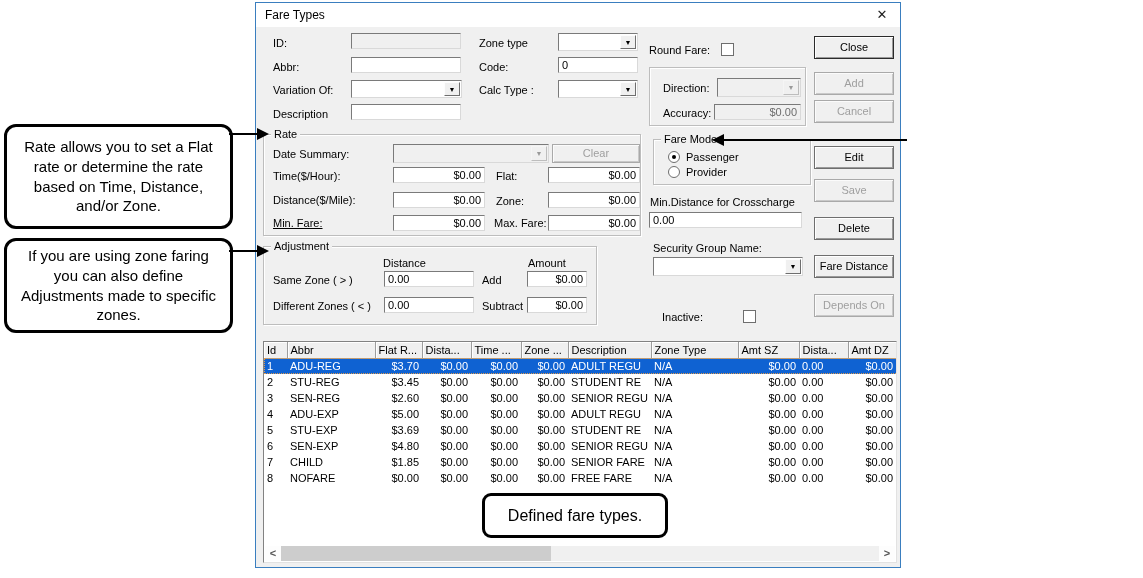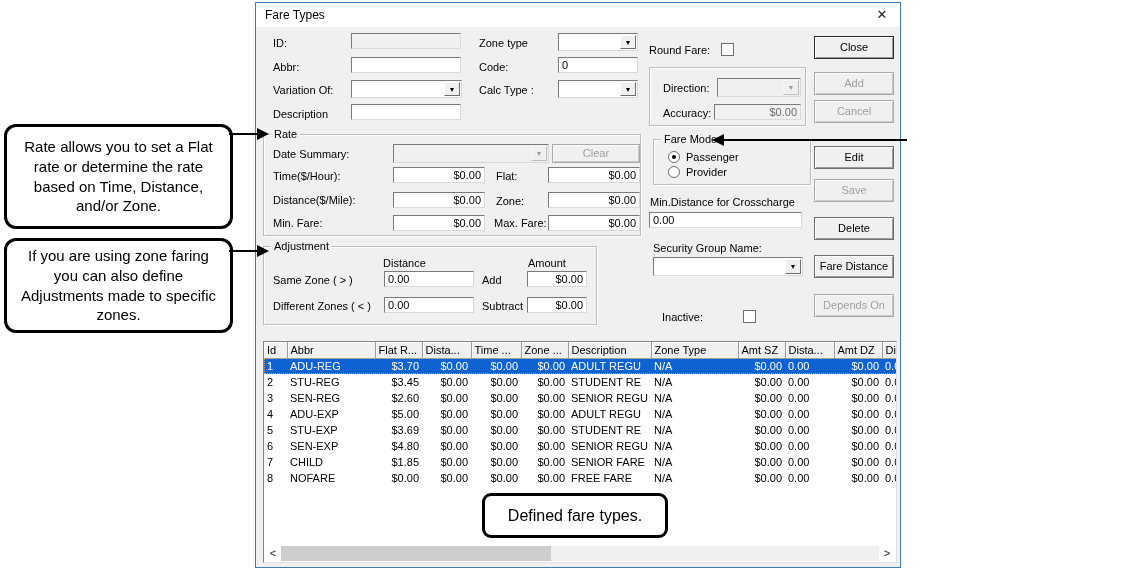--- a/index.html
+++ b/index.html
@@ -131,21 +131,21 @@
     <span class="lbl" style="left:17px; top:167px;">Time($/Hour):</span>
     <div class="field right" style="left:137px; top:164px; width:92px; height:16px;">$0.00</div>
     <span class="lbl" style="left:240px; top:167px;">Flat:</span>
     <div class="field right" style="left:292px; top:164px; width:92px; height:16px;">$0.00</div>
 
     <span class="lbl" style="left:17px; top:191px;">Distance($/Mile):</span>
     <div class="field right" style="left:137px; top:189px; width:92px; height:16px;">$0.00</div>
     <span class="lbl" style="left:240px; top:192px;">Zone:</span>
     <div class="field right" style="left:292px; top:189px; width:92px; height:16px;">$0.00</div>
 
-    <span class="lbl" style="left:17px; top:214px;">Min. Fare:</span>
+    <span class="lbl" style="left:17px; top:214px;text-decoration:underline;">Min. Fare:</span>
     <div class="field right" style="left:137px; top:212px; width:92px; height:16px;">$0.00</div>
     <span class="lbl" style="left:238px; top:214px;">Max. Fare:</span>
     <div class="field right" style="left:292px; top:212px; width:92px; height:16px;">$0.00</div>
 
     <div class="groupbox" style="left:397px; top:136px; width:158px; height:46px;">
       <span class="legend">Fare Mode</span>
       <div class="radio sel" style="left:14px; top:11px;"></div>
       <span class="lbl" style="left:32px; top:11px;">Passenger</span>
       <div class="radio" style="left:14px; top:26px;"></div>
       <span class="lbl" style="left:32px; top:26px;">Provider</span>
@@ -181,21 +181,21 @@
         <thead>
             <tr>
               <th style="width: 23px;">Id</th>
               <th style="width: 88px;">Abbr</th>
               <th style="width: 47px;">Flat R...</th>
               <th style="width: 49px;">Dista...</th>
               <th style="width: 50px;">Time ...</th>
               <th style="width: 47px;">Zone ...</th>
               <th style="width: 83px;">Description</th>
               <th style="width: 87px;">Zone Type</th>
-              <th style="width: 47px;">Amt SZ</th>
+              <th style="width: 61px;">Amt SZ</th>
               <th style="width: 49px;">Dista...</th>
               <th style="width: 48px;">Amt DZ</th>
               <th style="width: 16px;">Dista...</th>
             </tr>
           </thead>
         <tbody>
             <tr class="selected">
               <td class="c0">1</td>
               <td class="c1">ADU-REG</td>
               <td class="c2">$3.70</td>

